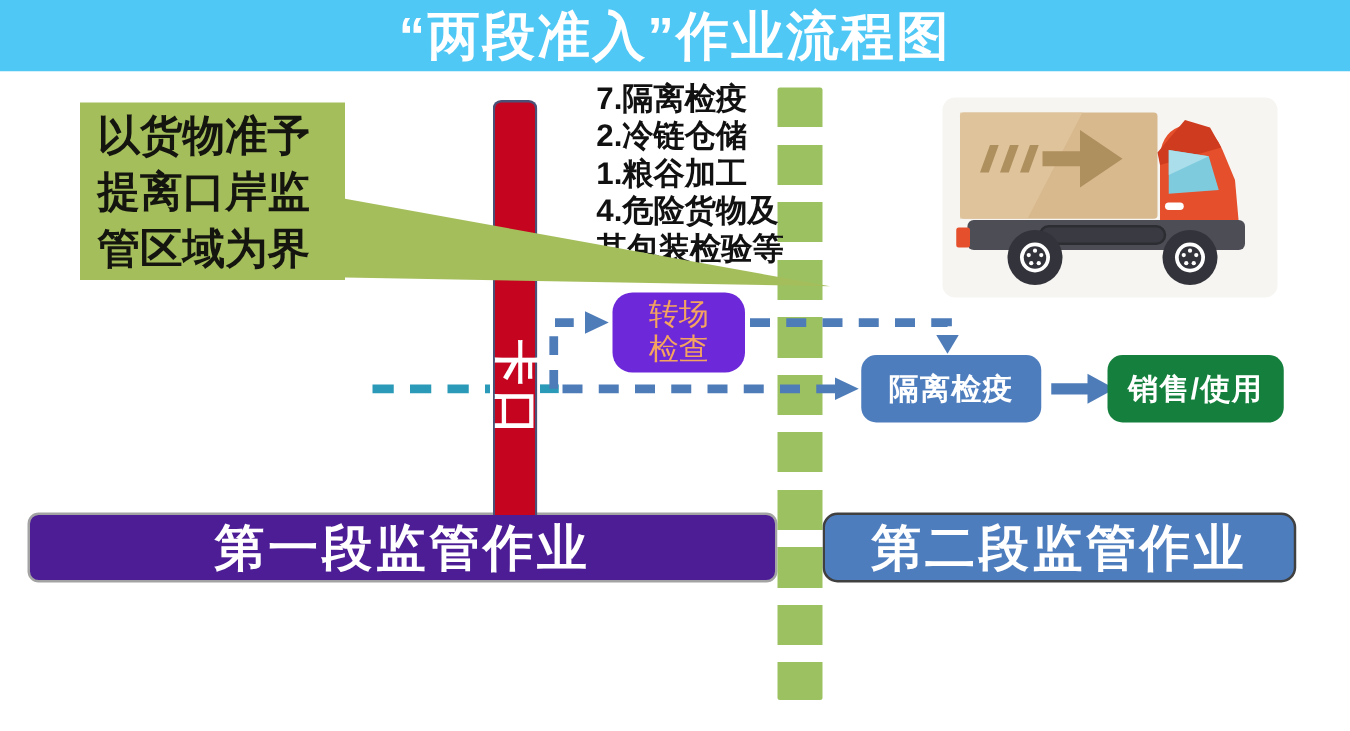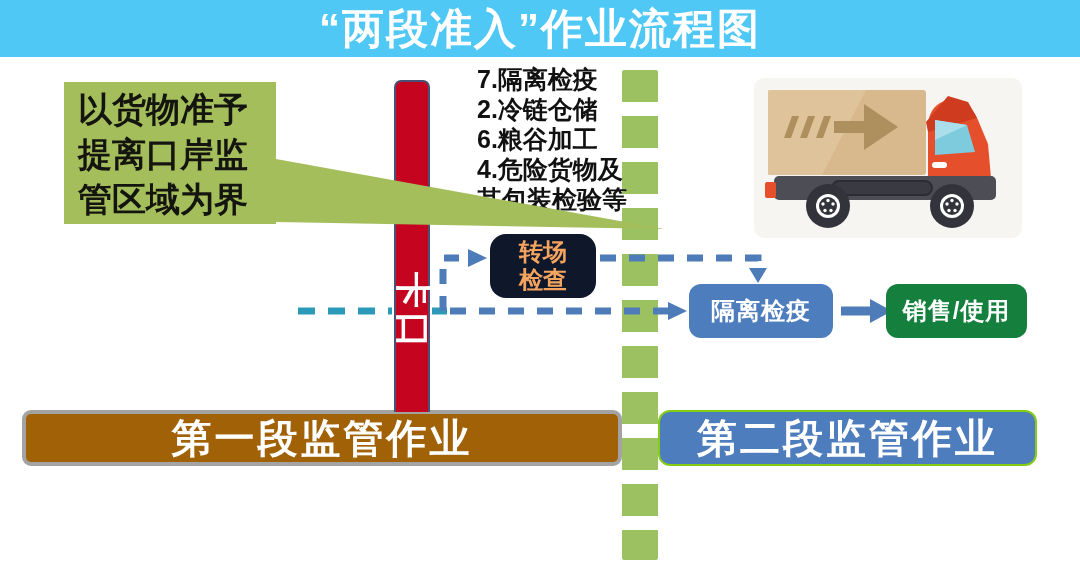--- a/index.html
+++ b/index.html
@@ -46,42 +46,42 @@
   #truck-card{
     left:754px;top:78px;width:268px;height:160px;background:#F6F5F2;border-radius:10px;z-index:3;
   }
   
   .node{display:flex;align-items:center;justify-content:center;box-sizing:border-box;z-index:6;}
   #import-goods{
     left:97px;top:281px;width:202px;height:62px;background:#F9A61A;border-radius:31px;
     color:#fff;font-size:38px;font-weight:bold;letter-spacing:4px;
   }
   #transfer-check{
-    left:490px;top:234px;width:106px;height:64px;background:#0f172a;border-radius:16px;
-    color:#F4A45F;font-size:24px;font-weight:bold;line-height:28px;text-align:center;
+    left:490px;top:234px;width:106px;height:64px;background:#6d28d9;border-radius:16px;
+    color:#F4A45F;font-size:24px;font-weight:normal;line-height:28px;text-align:center;
     white-space:pre-line;
   }
   #destination-check{
     left:689px;top:284px;width:144px;height:54px;background:#4E7DBE;border-radius:12px;
     color:#fff;font-size:24px;font-weight:bold;letter-spacing:1px;
   }
   #sale-use{
     left:886px;top:284px;width:141px;height:54px;background:#15803d;border-radius:12px;
     color:#fff;font-size:24px;font-weight:bold;letter-spacing:1px;
   }
   
   #stage1-bar{
-    left:22px;top:410px;width:600px;height:56px;background:#a16207;
-    border:4px solid #a3a3a3;border-radius:9px;box-sizing:border-box;
+    left:22px;top:410px;width:600px;height:56px;background:#4c1d95;
+    border:2px solid #a3a3a3;border-radius:9px;box-sizing:border-box;
     display:flex;align-items:center;justify-content:center;z-index:2;
     color:#fff;font-size:40px;font-weight:bold;letter-spacing:3px;
   }
   #stage2-bar{
     left:658px;top:410px;width:379px;height:56px;background:#4E7DBE;
-    border:2px solid #84cc16;border-radius:12px;box-sizing:border-box;
+    border:2px solid #404040;border-radius:12px;box-sizing:border-box;
     display:flex;align-items:center;justify-content:center;z-index:2;
     color:#fff;font-size:40px;font-weight:bold;letter-spacing:3px;
   }
   
   #flow-overlay{left:0;top:0;width:1080px;height:585px;z-index:5;pointer-events:none;}
 </style>
 </head>
 <body>
 
 <div id="canvas">
@@ -94,21 +94,21 @@
     <span>以货物准予提离口岸监管区域为界</span>
   </div>
 
   <div id="checkpoint-bar" class="abs">
     <span id="checkpoint-label">卡口</span>
   </div>
 
   <div id="inspection-list" class="abs">
     <span class="wrap">7.隔离检疫</span>
     <span class="wrap">2.冷链仓储</span>
-    <span class="wrap">6.粮谷加工</span>
+    <span class="wrap">1.粮谷加工</span>
     <span class="wrap">4.危险货物及其包装检验等</span>
   </div>
 
   <div id="striped-divider" class="abs"></div>
 
   <div id="truck-card" class="abs">
     <svg width="268" height="160" viewBox="0 0 268 160">
       <rect x="14" y="12" width="158" height="85" rx="3" fill="#D8B88D"></rect>
       <polygon points="14,12 112,12 68,97 14,97" fill="#E2C79F" opacity="0.75"></polygon>
       <polygon points="30,60 38,38 45,38 37,60" fill="#AE8F5E"></polygon>

